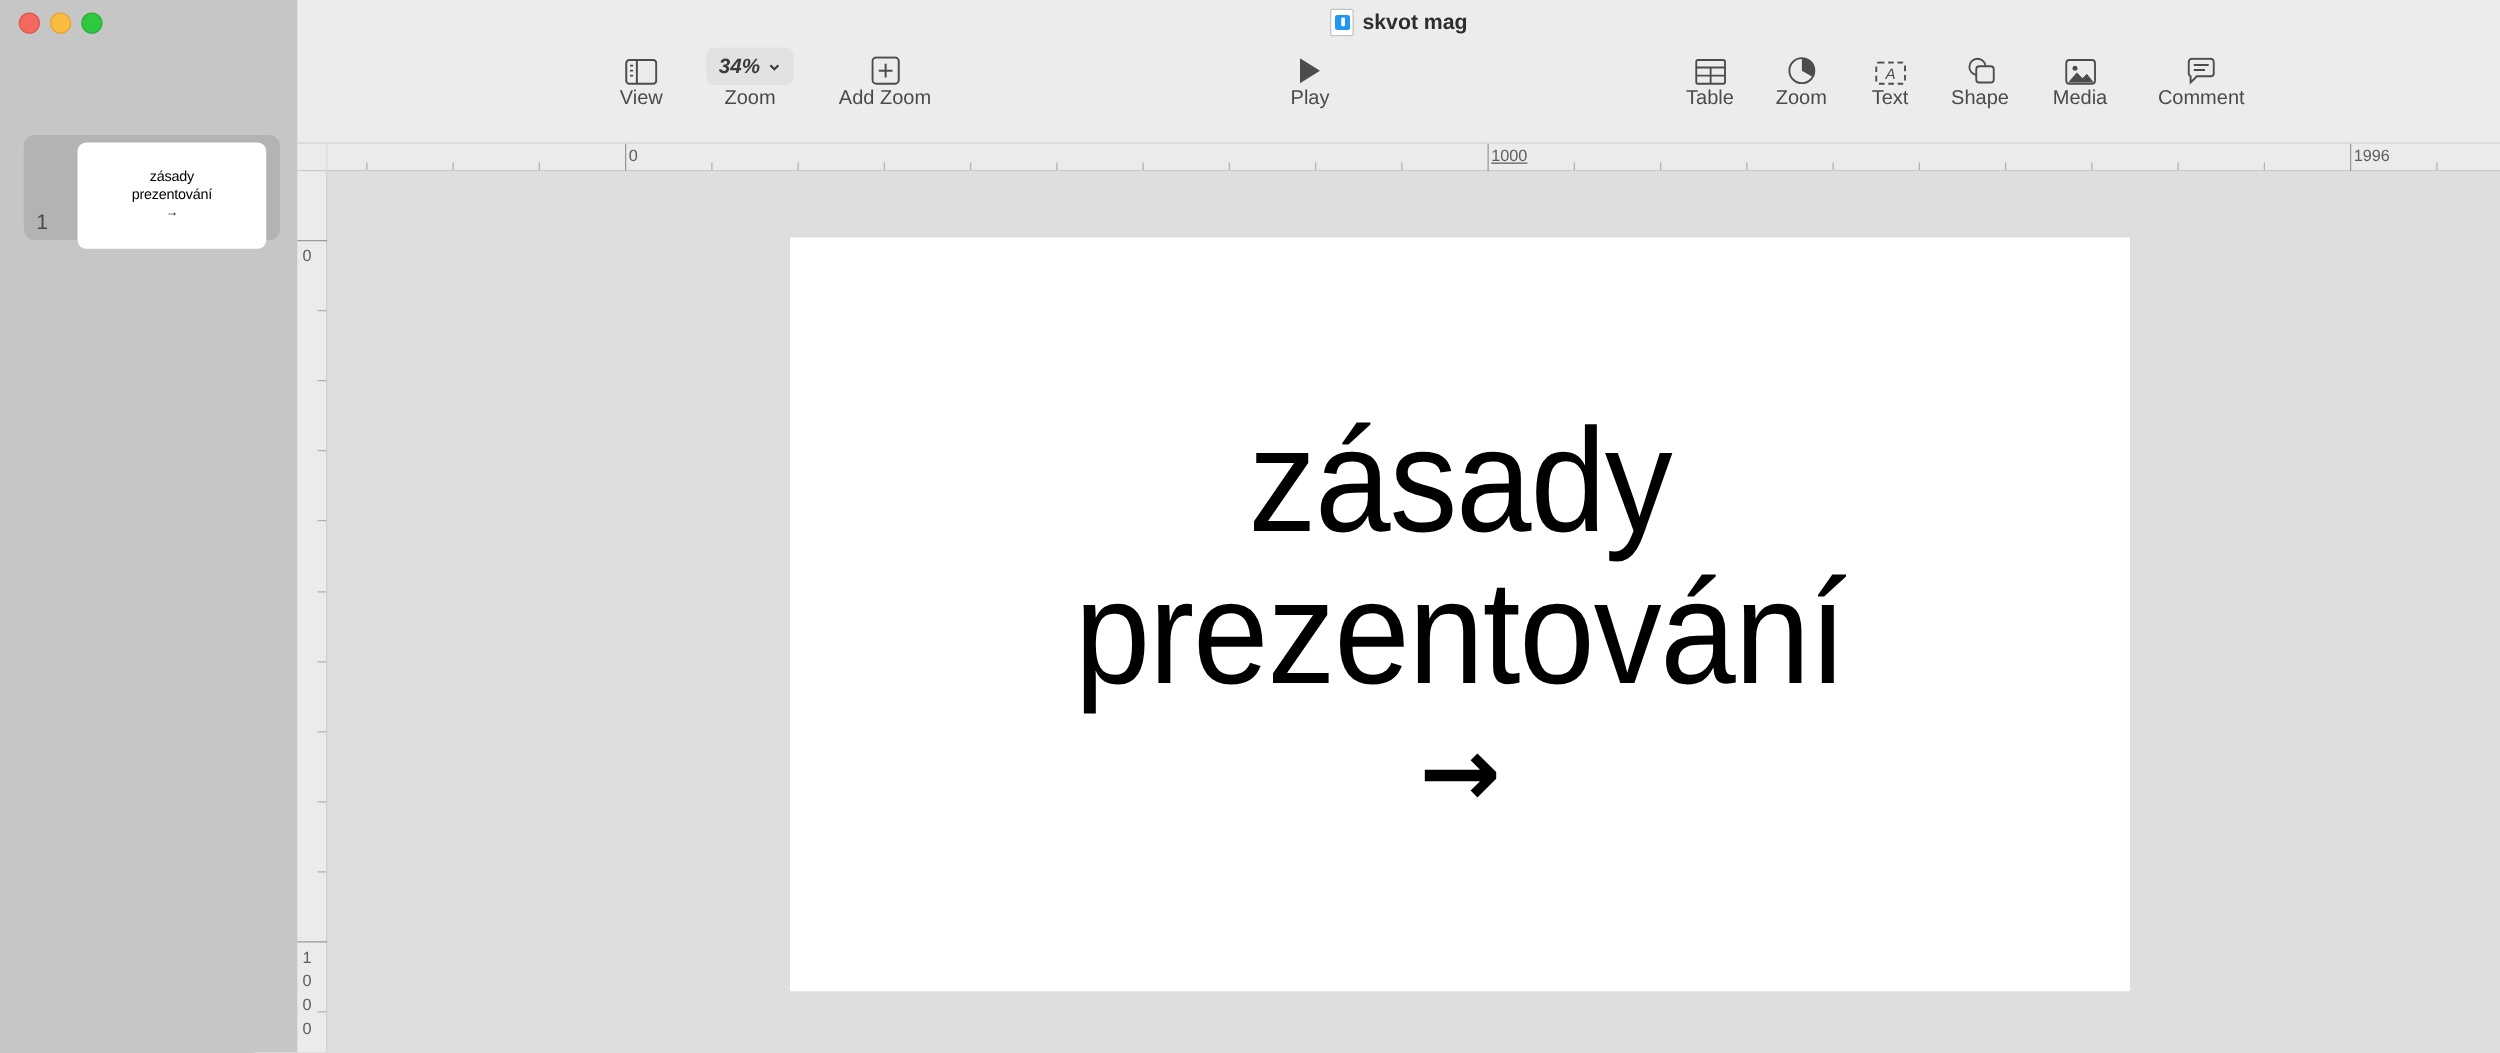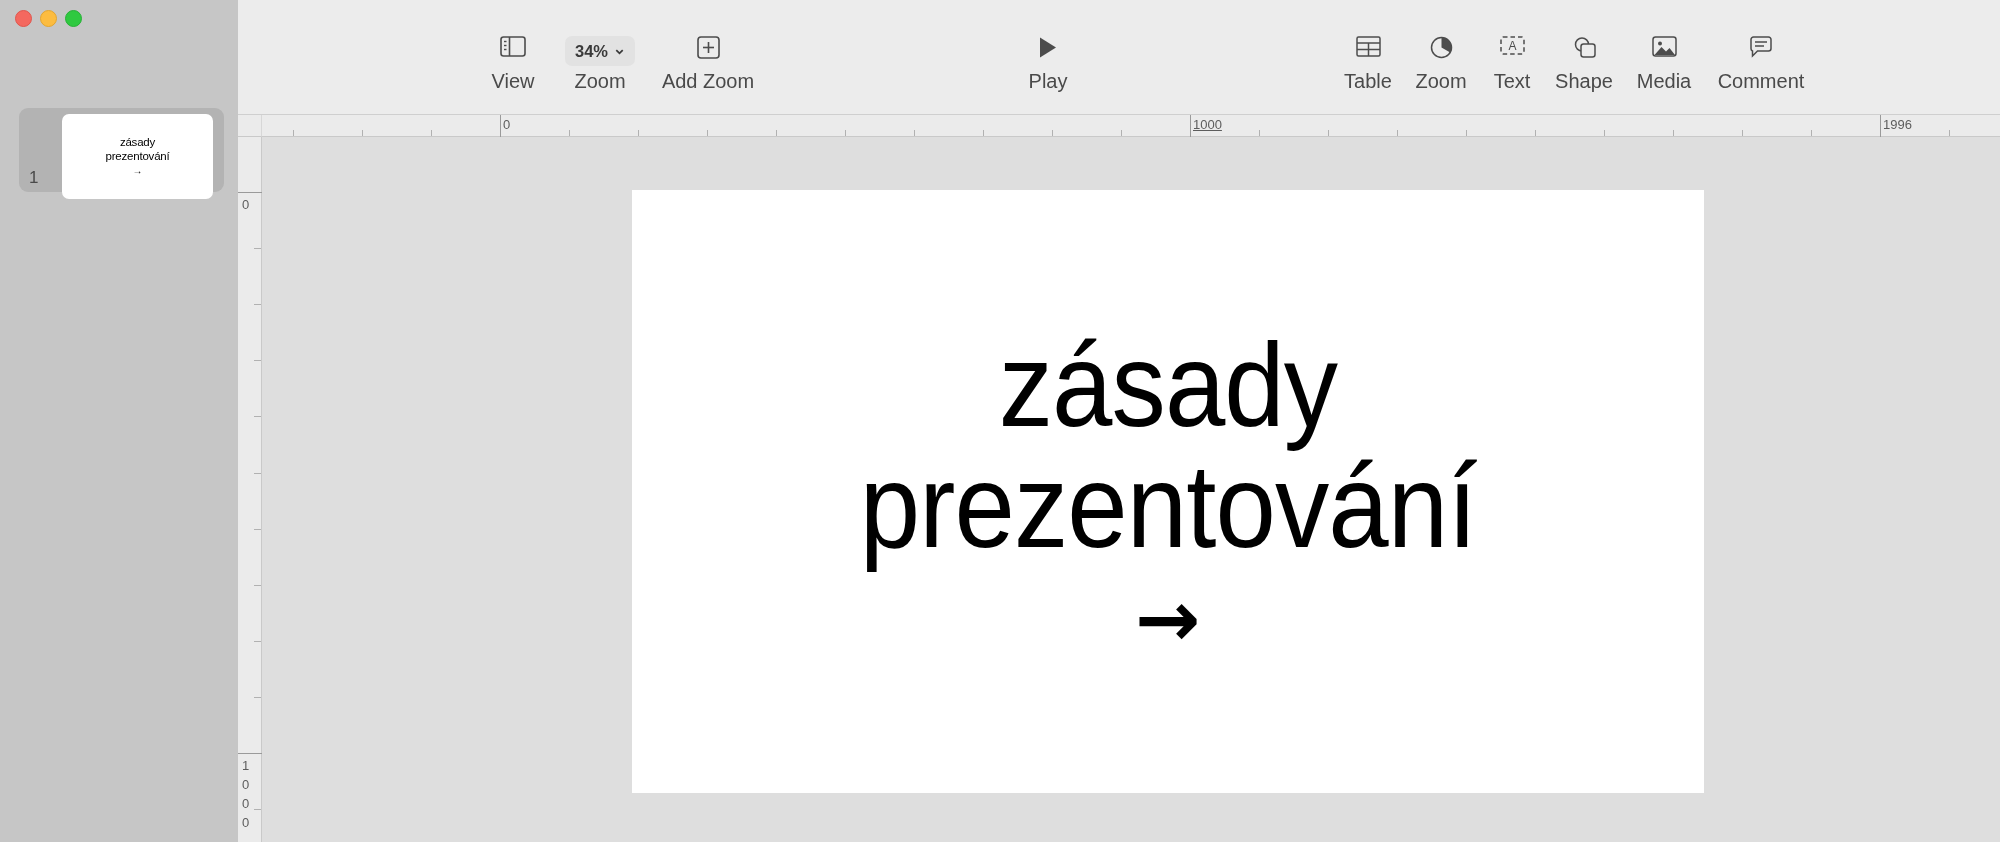--- a/index.html
+++ b/index.html
@@ -89,25 +89,26 @@
   .tbar-items {
     position: absolute; left: 0; top: 36px; width: 100%; height: 60px;
   }
   .tb {
     position: absolute; top: 0;
     display: flex; flex-direction: column; align-items: center;
     width: 90px; margin-left: -45px;
     cursor: default;
   }
   .tb .glyph {
-    height: 32px; display: flex; align-items: flex-start; justify-content: center;
+    height: 32px; display: flex; align-items: flex-end; justify-content: center;
     color: #4c4c4c;
+    font-style: italic;
   }
   .tb .lbl {
-    font-size: 20px; color: #4a4a4a; margin-top: 2px;
+    font-size: 16px; color: #4a4a4a; margin-top: 2px;
     font-family: "Liberation Sans", sans-serif;
     white-space: nowrap;
   }
   .zoom-pill {
     height: 30px; min-width: 70px; padding: 0 8px;
     background: #e2e2e2; border-radius: 7px;
     display: flex; align-items: center; justify-content: center; gap: 6px;
     font-size: 16.5px; font-weight: bold; color: #3a3a3a;
   }
   .chev { width: 11px; height: 11px; }
@@ -198,20 +199,24 @@
       <div class="slide-thumb">
         <div class="thumb-line">zásady</div>
         <div class="thumb-line">prezentování</div>
         <div class="thumb-arrow">→</div>
       </div>
     </div>
   </div>
 
   <div class="toolbar">
 
+    <div class="win-title">
+      <span class="doc-icon"></span>
+      <span>skvot mag</span>
+    </div>
 
     <div class="tbar-items">
 
       <div class="tb" style="left:275px">
         <span class="glyph">
           <svg width="26" height="21" viewBox="0 0 26 21" fill="none" stroke="#4c4c4c" stroke-width="1.6">
             <rect x="1" y="1" width="24" height="19" rx="2.5"></rect>
             <line x1="9.5" y1="1" x2="9.5" y2="20"></line>
             <line x1="4" y1="5.5" x2="6.5" y2="5.5" stroke-width="1.4"></line>
             <line x1="4" y1="9.5" x2="6.5" y2="9.5" stroke-width="1.4"></line>

